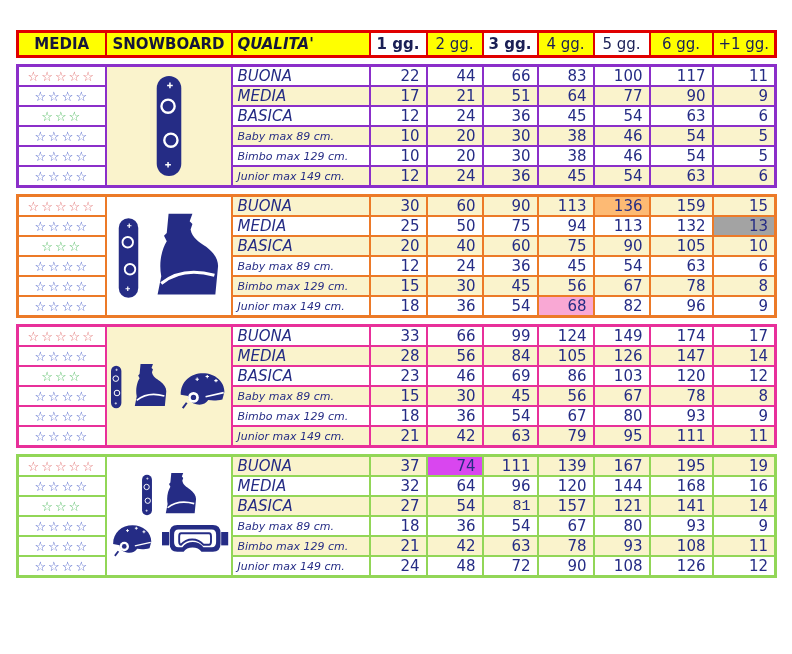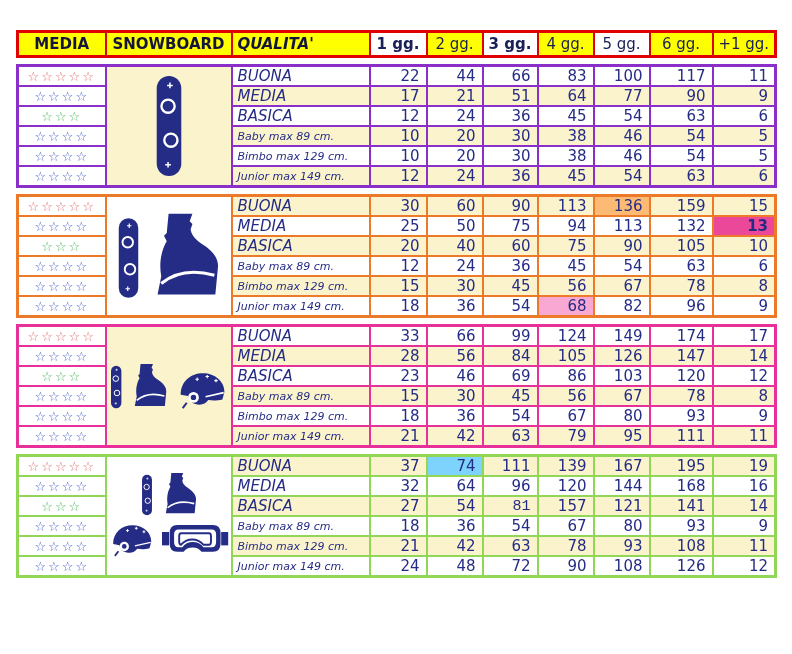--- a/index.html
+++ b/index.html
@@ -219,21 +219,21 @@
           </tr>
           <tr>
             <td class="star-cell"><span style="color:#4A5FC8">☆☆☆☆</span></td>
             <td class="quality-cell big" style="background: rgb(255, 255, 255);">MEDIA</td>
             <td class="price-cell" style="background: rgb(255, 255, 255);">25</td>
             <td class="price-cell" style="background: rgb(255, 255, 255);">50</td>
             <td class="price-cell" style="background: rgb(255, 255, 255);">75</td>
             <td class="price-cell" style="background: rgb(255, 255, 255);">94</td>
             <td class="price-cell" style="background: rgb(255, 255, 255);">113</td>
             <td class="price-cell" style="background: rgb(255, 255, 255);">132</td>
-            <td class="price-cell" style="background: #ec4899; font-weight: bold;">13</td>
+            <td class="price-cell" style="background: #a3a3a3;">13</td>
           </tr>
           <tr>
             <td class="star-cell"><span style="color:#4CB85C">☆☆☆</span></td>
             <td class="quality-cell big" style="background: rgb(250, 243, 204);">BASICA</td>
             <td class="price-cell" style="background: rgb(250, 243, 204);">20</td>
             <td class="price-cell" style="background: rgb(250, 243, 204);">40</td>
             <td class="price-cell" style="background: rgb(250, 243, 204);">60</td>
             <td class="price-cell" style="background: rgb(250, 243, 204);">75</td>
             <td class="price-cell" style="background: rgb(250, 243, 204);">90</td>
             <td class="price-cell" style="background: rgb(250, 243, 204);">105</td>
@@ -420,21 +420,21 @@
                   <rect x="0" y="17" width="11" height="21" fill="#252C85"></rect>
                   <rect x="93" y="17" width="11" height="21" fill="#252C85"></rect>
                   <path fill="#252C85" d="M24 6 h56 q12 0 12 13 v16 q0 13 -12 13 h-18 c-5 -9 -23 -9 -28 0 h-10 q-12 0 -12 -13 v-16 q0 -13 12 -13 z"></path>
                   <path fill="#fff" d="M26 13 h52 q7 0 7 8 v12 q0 8 -7 8 h-13 c-7 -11 -26 -11 -33 0 h-6 q-7 0 -7 -8 v-12 q0 -8 7 -8 z"></path>
                   <path fill="none" stroke="#252C85" stroke-width="3" d="M30 19 h44 q3 0 3 5 v8 q0 5 -3 5 h-9 c-9 -11 -26 -11 -35 0 q-3 0 -3 -5 v-8 q0 -5 3 -5 z"></path>
                 </svg>
               </div>
             </td>
             <td class="quality-cell big" style="background: rgb(250, 243, 204);">BUONA</td>
             <td class="price-cell" style="background: rgb(250, 243, 204);">37</td>
-            <td class="price-cell" style="background: #7dd3fc;">74</td>
+            <td class="price-cell" style="background: #d946ef;">74</td>
             <td class="price-cell" style="background: rgb(250, 243, 204);">111</td>
             <td class="price-cell" style="background: rgb(250, 243, 204);">139</td>
             <td class="price-cell" style="background: rgb(250, 243, 204);">167</td>
             <td class="price-cell" style="background: rgb(250, 243, 204);">195</td>
             <td class="price-cell" style="background: rgb(250, 243, 204);">19</td>
           </tr>
           <tr>
             <td class="star-cell"><span style="color:#4A5FC8">☆☆☆☆</span></td>
             <td class="quality-cell big" style="background: rgb(255, 255, 255);">MEDIA</td>
             <td class="price-cell" style="background: rgb(255, 255, 255);">32</td>

